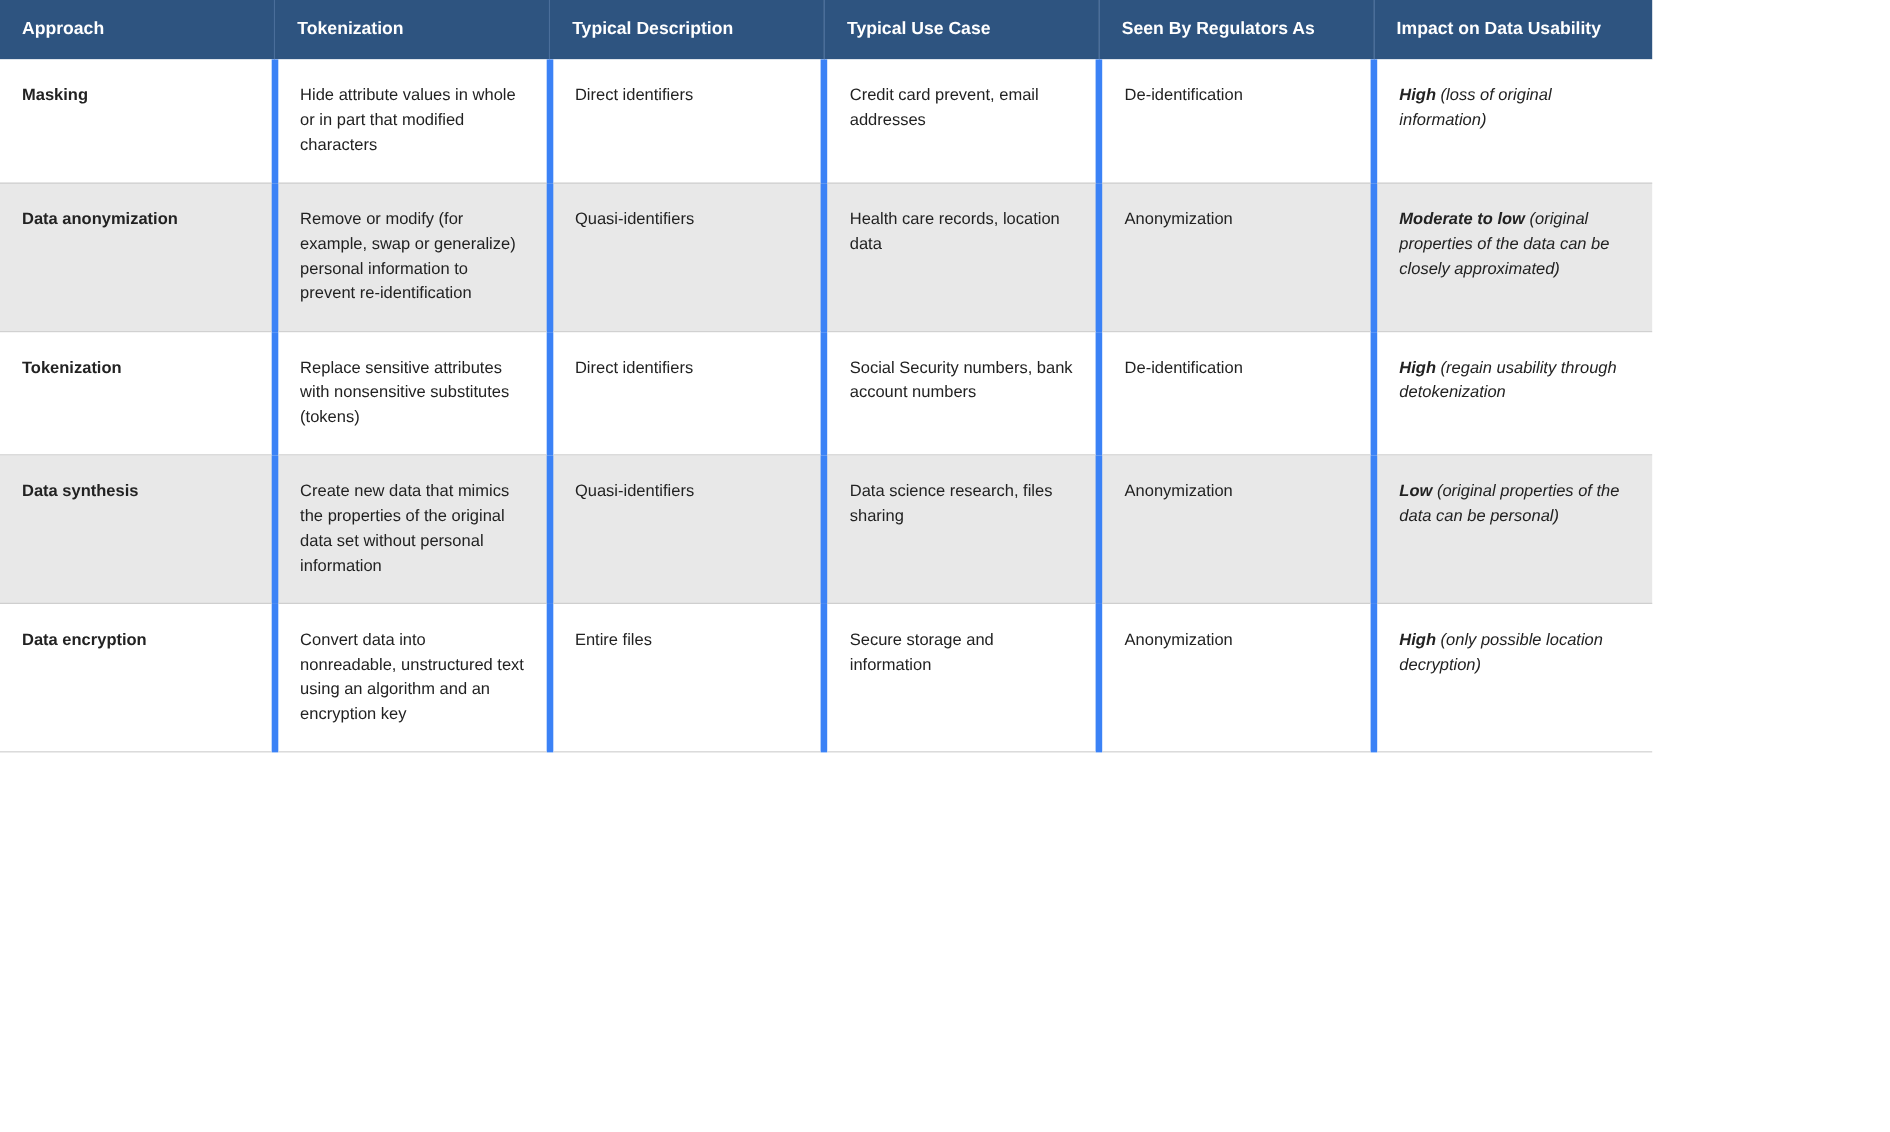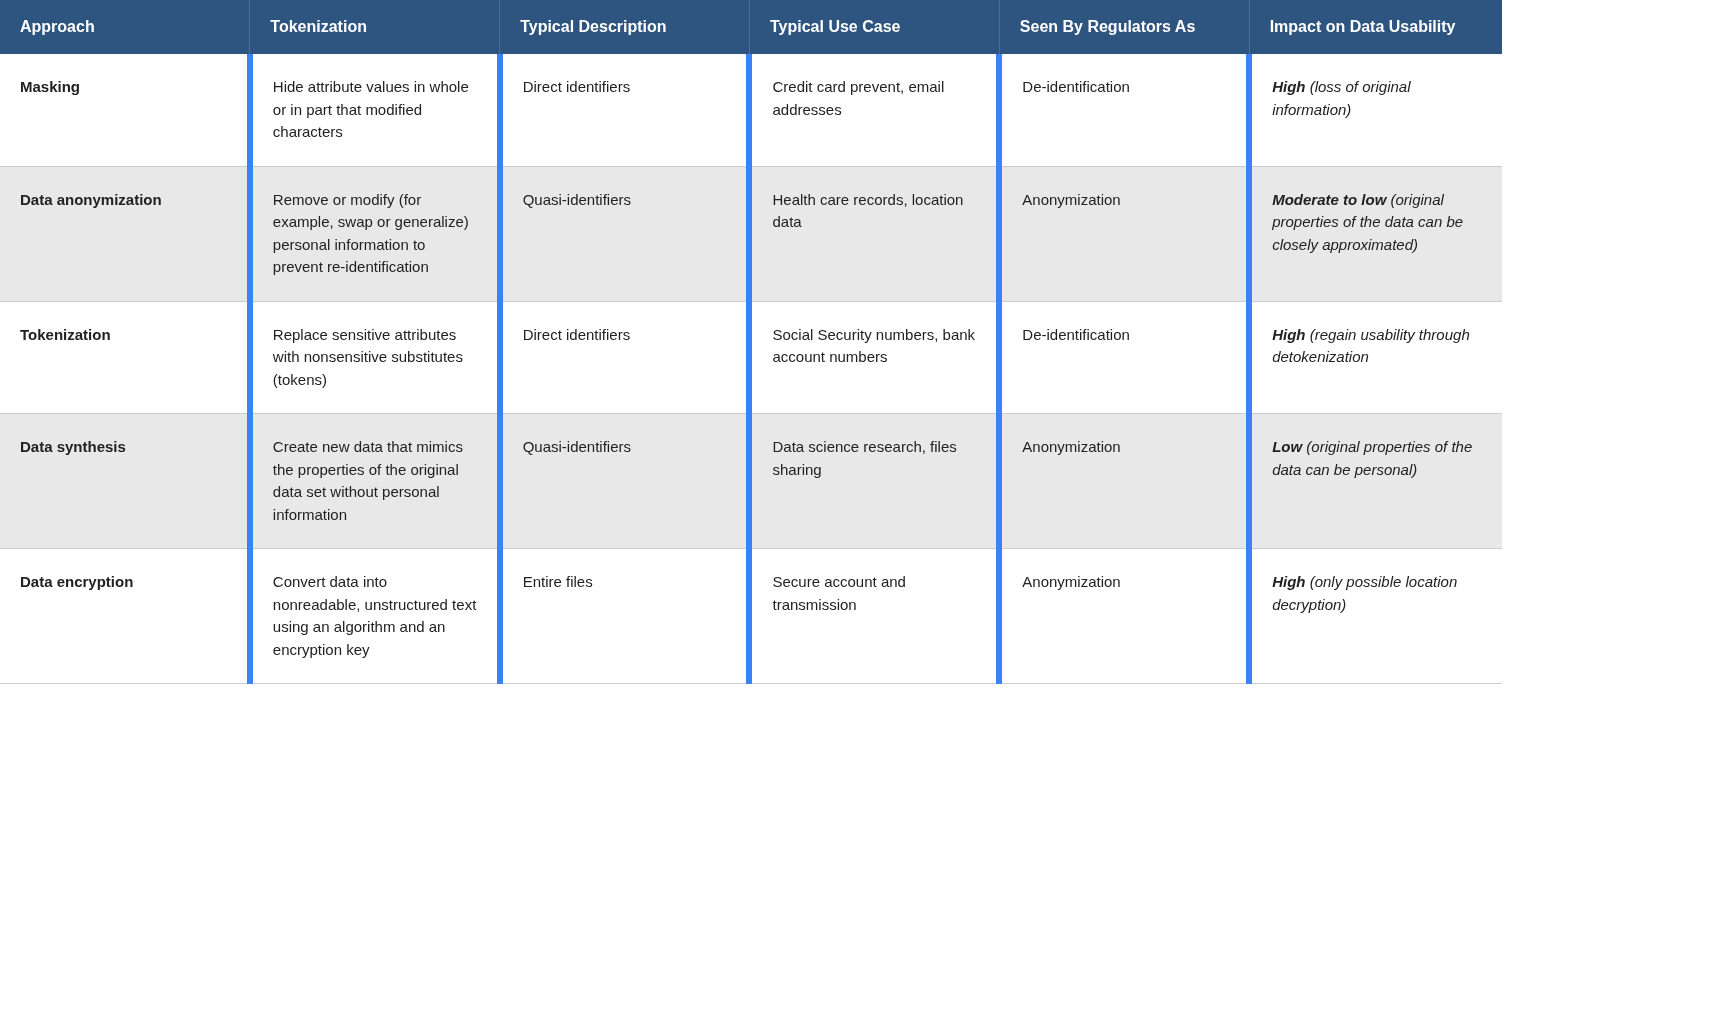--- a/index.html
+++ b/index.html
@@ -132,19 +132,19 @@
           <td>Create new data that mimics the properties of the original data set without personal information</td>
           <td>Quasi-identifiers</td>
           <td>Data science research, files sharing</td>
           <td>Anonymization</td>
           <td><span class="impact-bold">Low</span><span> (original properties of the data can be personal)</span></td>
         </tr>
         <tr>
           <td><span class="approach-name">Data encryption</span></td>
           <td>Convert data into nonreadable, unstructured text using an algorithm and an encryption key</td>
           <td>Entire files</td>
-          <td>Secure account and transmission</td>
+          <td>Secure storage and information</td>
           <td>Anonymization</td>
           <td><span class="impact-bold">High</span><span> (only possible location decryption)</span></td>
         </tr>
       </tbody>
   </table>
 </div>
 
 </body></html>

